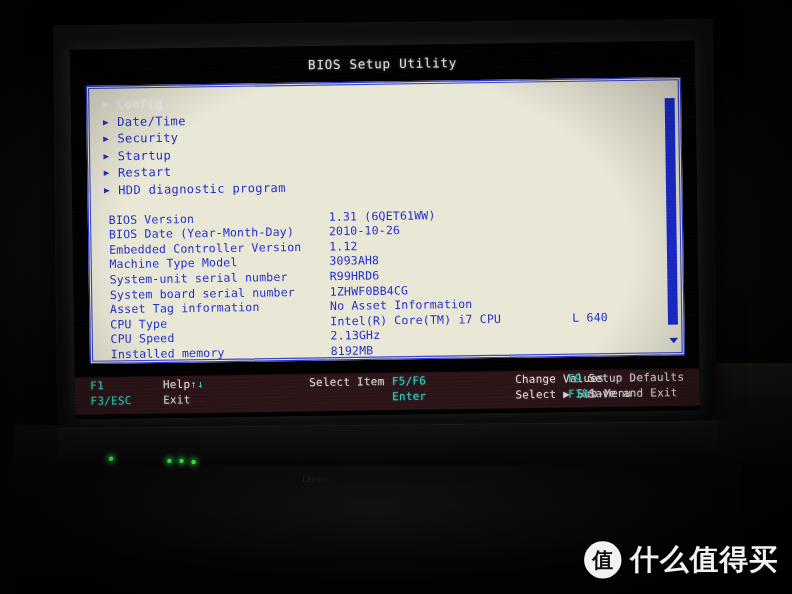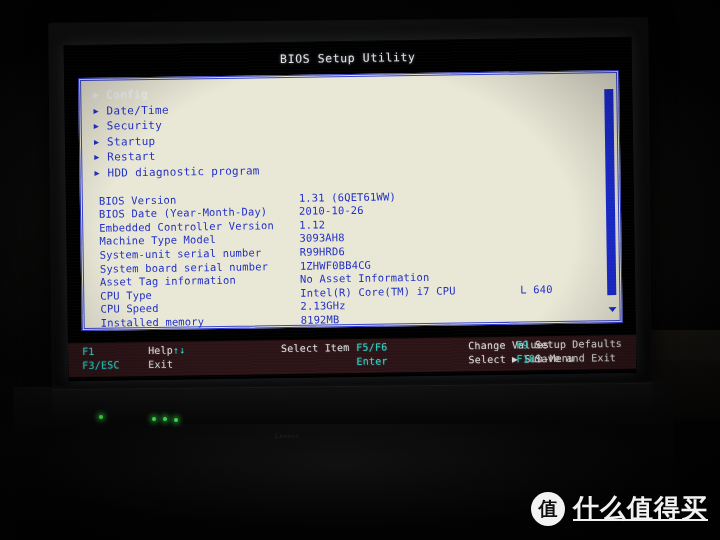--- a/index.html
+++ b/index.html
@@ -278,21 +278,20 @@
     font-family: "DejaVu Sans", sans-serif;
     font-size: 19px;
     font-weight: bold;
   }
   #wm-text {
     color: #f2f2f2;
     font-family: "DejaVu Sans", sans-serif;
     font-size: 26px;
     font-weight: bold;
     letter-spacing: 1px;
-    text-decoration: underline;
   }
 
   
   #vignette {
     position: absolute;
     inset: 0;
     pointer-events: none;
     background: radial-gradient(ellipse 520px 360px at 340px 230px, rgba(0,0,0,0) 45%, rgba(0,0,0,0.55) 100%);
   }
   #scanlines {

